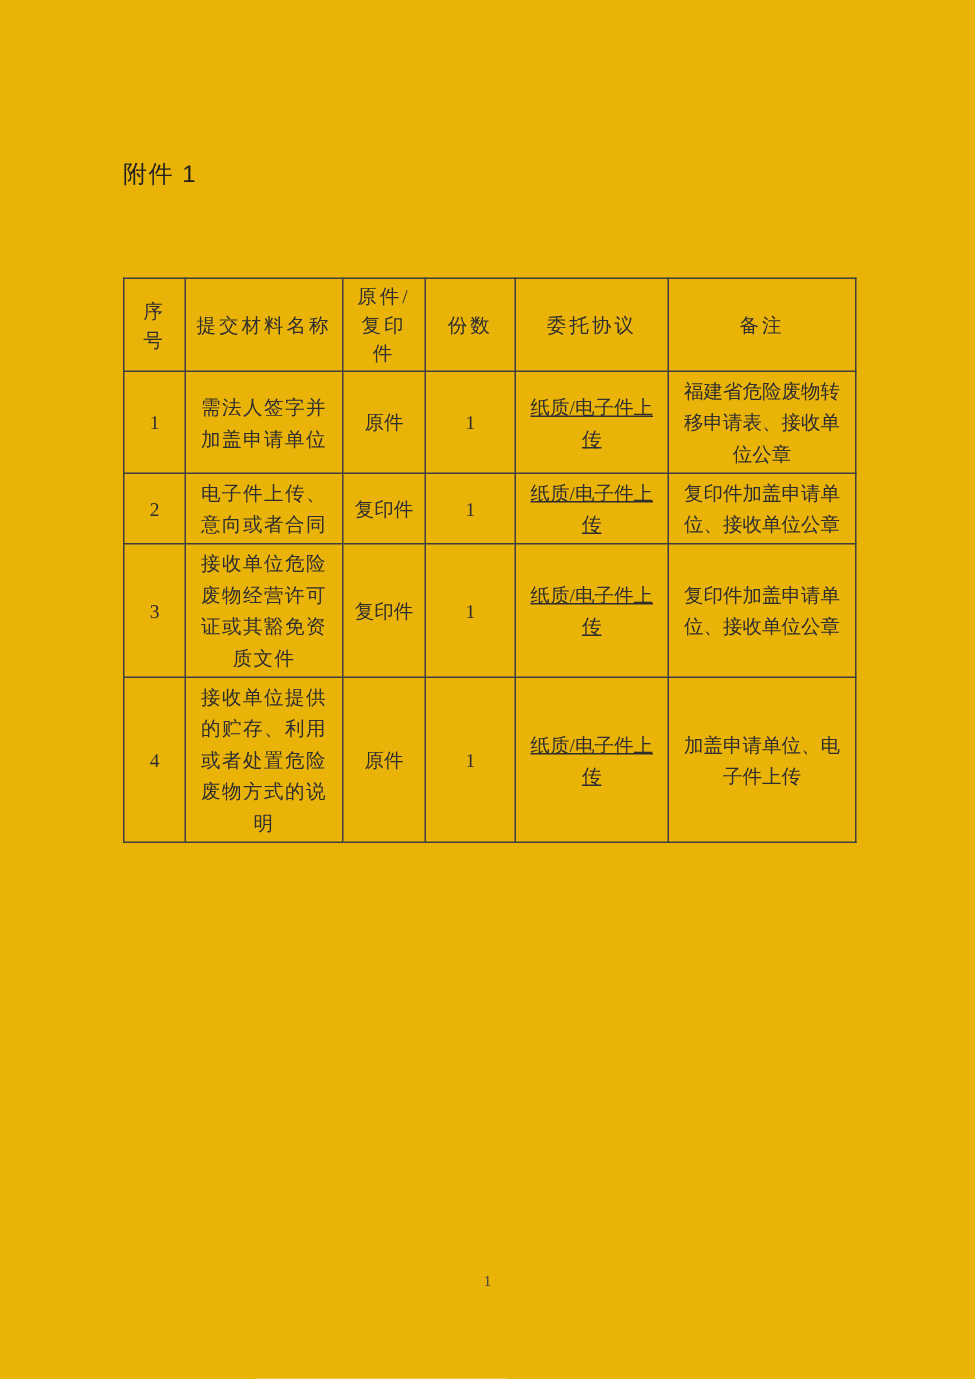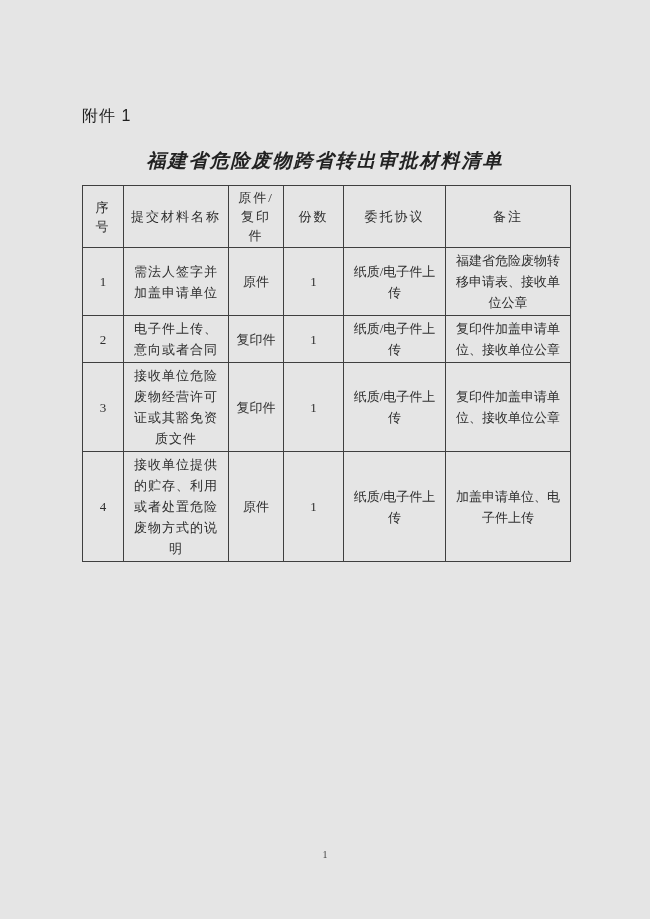--- a/index.html
+++ b/index.html
@@ -6,21 +6,21 @@
   body {
     width: 650px; height: 919px;
     background: #ffffff;
     font-family: "Liberation Serif", serif;
     color: #2e2e2e;
     position: relative;
     overflow: hidden;
   }
   .page {
     position: absolute; inset: 0;
-    background: #e5e5e5;
+    background: #eab308;
   }
   .attachment-label {
     position: absolute;
     left: 82px; top: 106px;
     font-family: "Liberation Sans", sans-serif;
     font-size: 16px;
     color: #1f1f1f;
     letter-spacing: 1px;
   }
   .doc-title {
@@ -61,40 +61,39 @@
   col.c-method   { width: 102px; }
   col.c-remark   { width: 125px; }
 
   table.materials thead tr { height: 42px; font-family: Liberation Serif, serif; }
   table.materials thead th { letter-spacing: 2px; line-height: 19px; }
   table.materials tbody tr:nth-child(1) { height: 66px; }
   table.materials tbody tr:nth-child(2) { height: 46px; }
   table.materials tbody tr:nth-child(3) { height: 88px; }
   table.materials tbody tr:nth-child(4) { height: 84px; }
   td.cell-material { padding: 2px 9px; letter-spacing: 1px; }
-  td.cell-method   { padding: 2px 8px; }
+  td.cell-method   { padding: 2px 8px; text-decoration: underline; }
   td.cell-remark   { padding: 2px 5px; }
 
   .page-number {
     position: absolute;
     left: 0; top: 849px;
     width: 100%;
     text-align: center;
     font-size: 10px;
     color: #444444;
   }
 </style>
 </head>
 <body>
 
 <div class="page">
 
   <div class="attachment-label">附件 1</div>
 
-  <div class="doc-title">福建省危险废物跨省转出审批材料清单</div>
 
   <table class="materials">
     <colgroup>
       <col class="c-no">
       <col class="c-material">
       <col class="c-orig">
       <col class="c-copies">
       <col class="c-method">
       <col class="c-remark">
     </colgroup>

